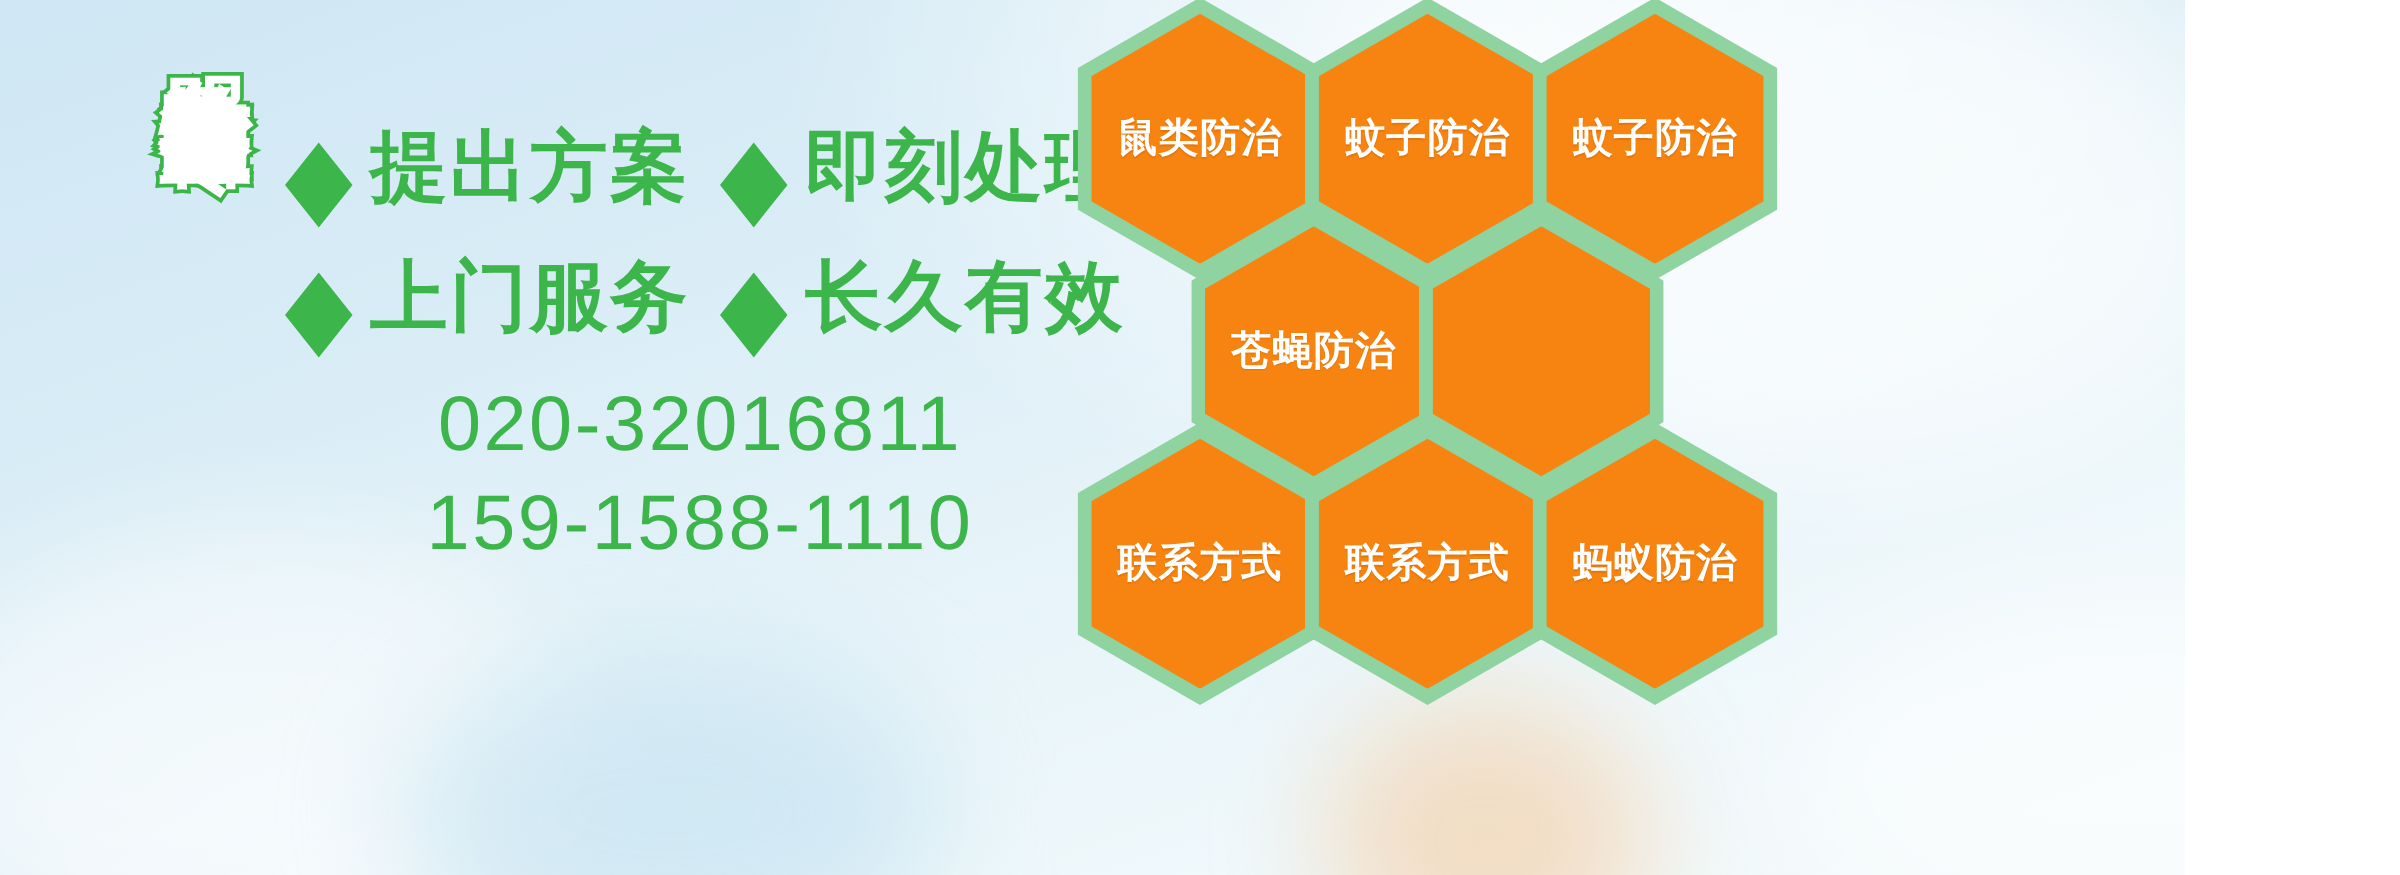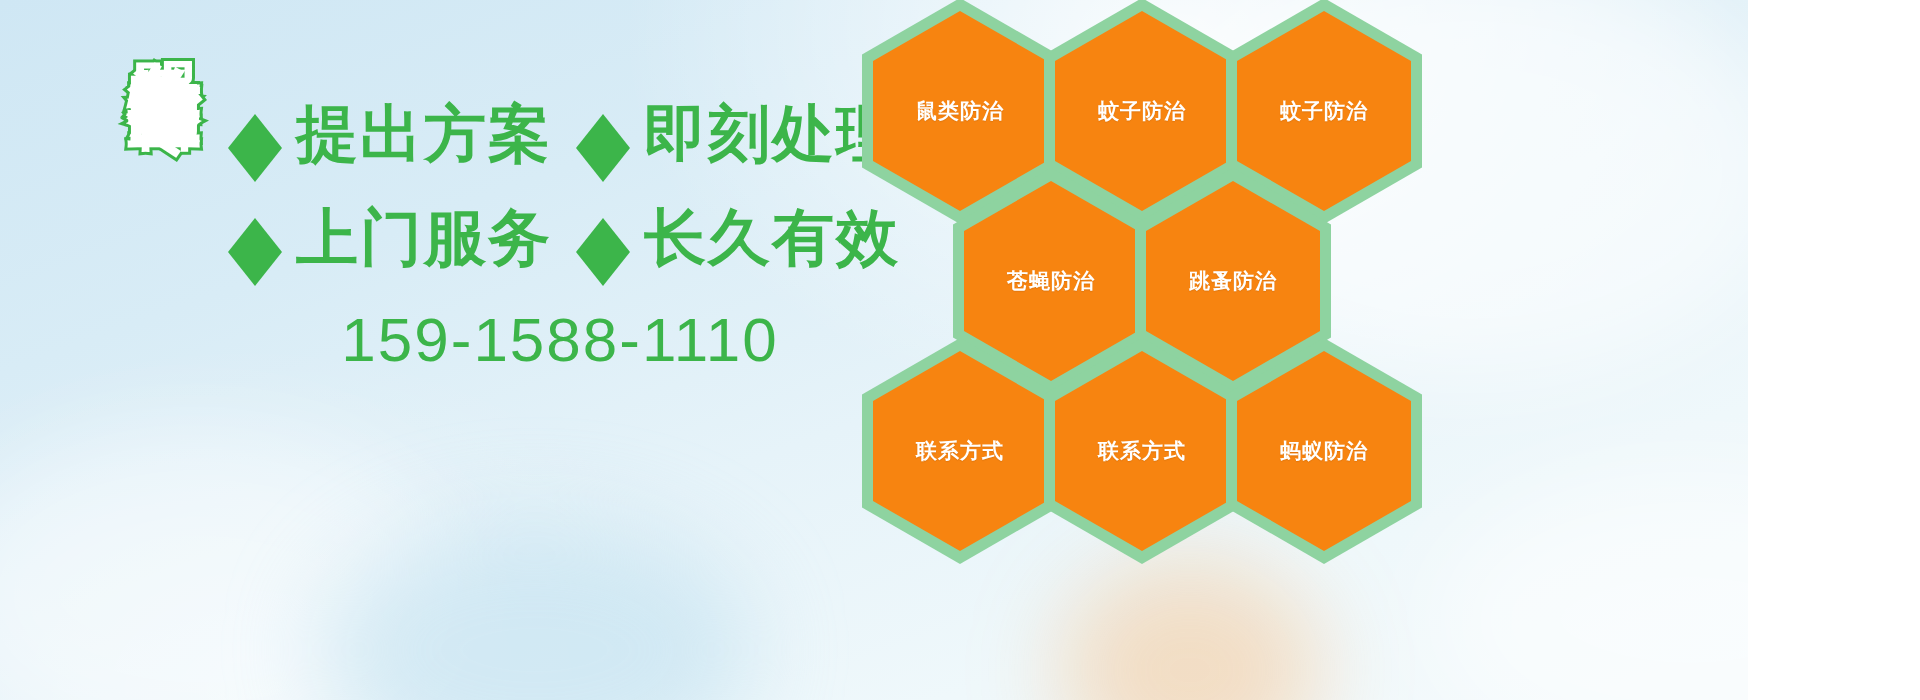--- a/index.html
+++ b/index.html
@@ -80,21 +80,21 @@
     clip-path:polygon(50% 0%,100% 25%,100% 75%,50% 100%,0% 75%,0% 25%);
     background:#8ed3a0;
   }
   .hex-inner{
     position:absolute;left:11px;top:13px;width:174px;height:200px;
     clip-path:polygon(50% 0%,100% 25%,100% 75%,50% 100%,0% 75%,0% 25%);
     background:#f78410;
   }
   .hex-label{
     position:relative;z-index:2;
-    color:#ffffff;font-size:21px;font-weight:bold;letter-spacing:1px;
+    color:#ffffff;font-size:32px;font-weight:bold;letter-spacing:1px;
     white-space:nowrap;text-shadow:0 1px 1px rgba(120,60,0,0.18);
   }
   .r1{top:6px;}
   .r2{top:176px;}
   .r3{top:346px;}
   .c1{left:0px;}
   .c2{left:182px;}
   .c3{left:364px;}
   .m1{left:91px;justify-content:center;}
   .m2{left:273px;}
@@ -132,20 +132,21 @@
       </div>
       <div class="feature-item">
         <span class="diamond"></span>
         <span class="feature-label">长久有效</span>
       </div>
     </div>
 
   </div>
 
   <div id="contact">
+    <div class="phone">020-32016811</div>
     <div class="phone">159-1588-1110</div>
   </div>
 
   <div id="hex-grid">
 
     <div class="hex r1 c1">
       <div class="hex-inner"></div>
       <span class="hex-label">鼠类防治</span>
     </div>
     <div class="hex r1 c2">
@@ -156,21 +157,20 @@
       <div class="hex-inner"></div>
       <span class="hex-label">蚊子防治</span>
     </div>
 
     <div class="hex r2 m1">
       <div class="hex-inner"></div>
       <span class="hex-label">苍蝇防治</span>
     </div>
     <div class="hex r2 m2">
       <div class="hex-inner"></div>
-      <span class="hex-label">跳蚤防治</span>
     </div>
 
     <div class="hex r3 c1">
       <div class="hex-inner"></div>
       <span class="hex-label">联系方式</span>
     </div>
     <div class="hex r3 c2">
       <div class="hex-inner"></div>
       <span class="hex-label">联系方式</span>
     </div>

